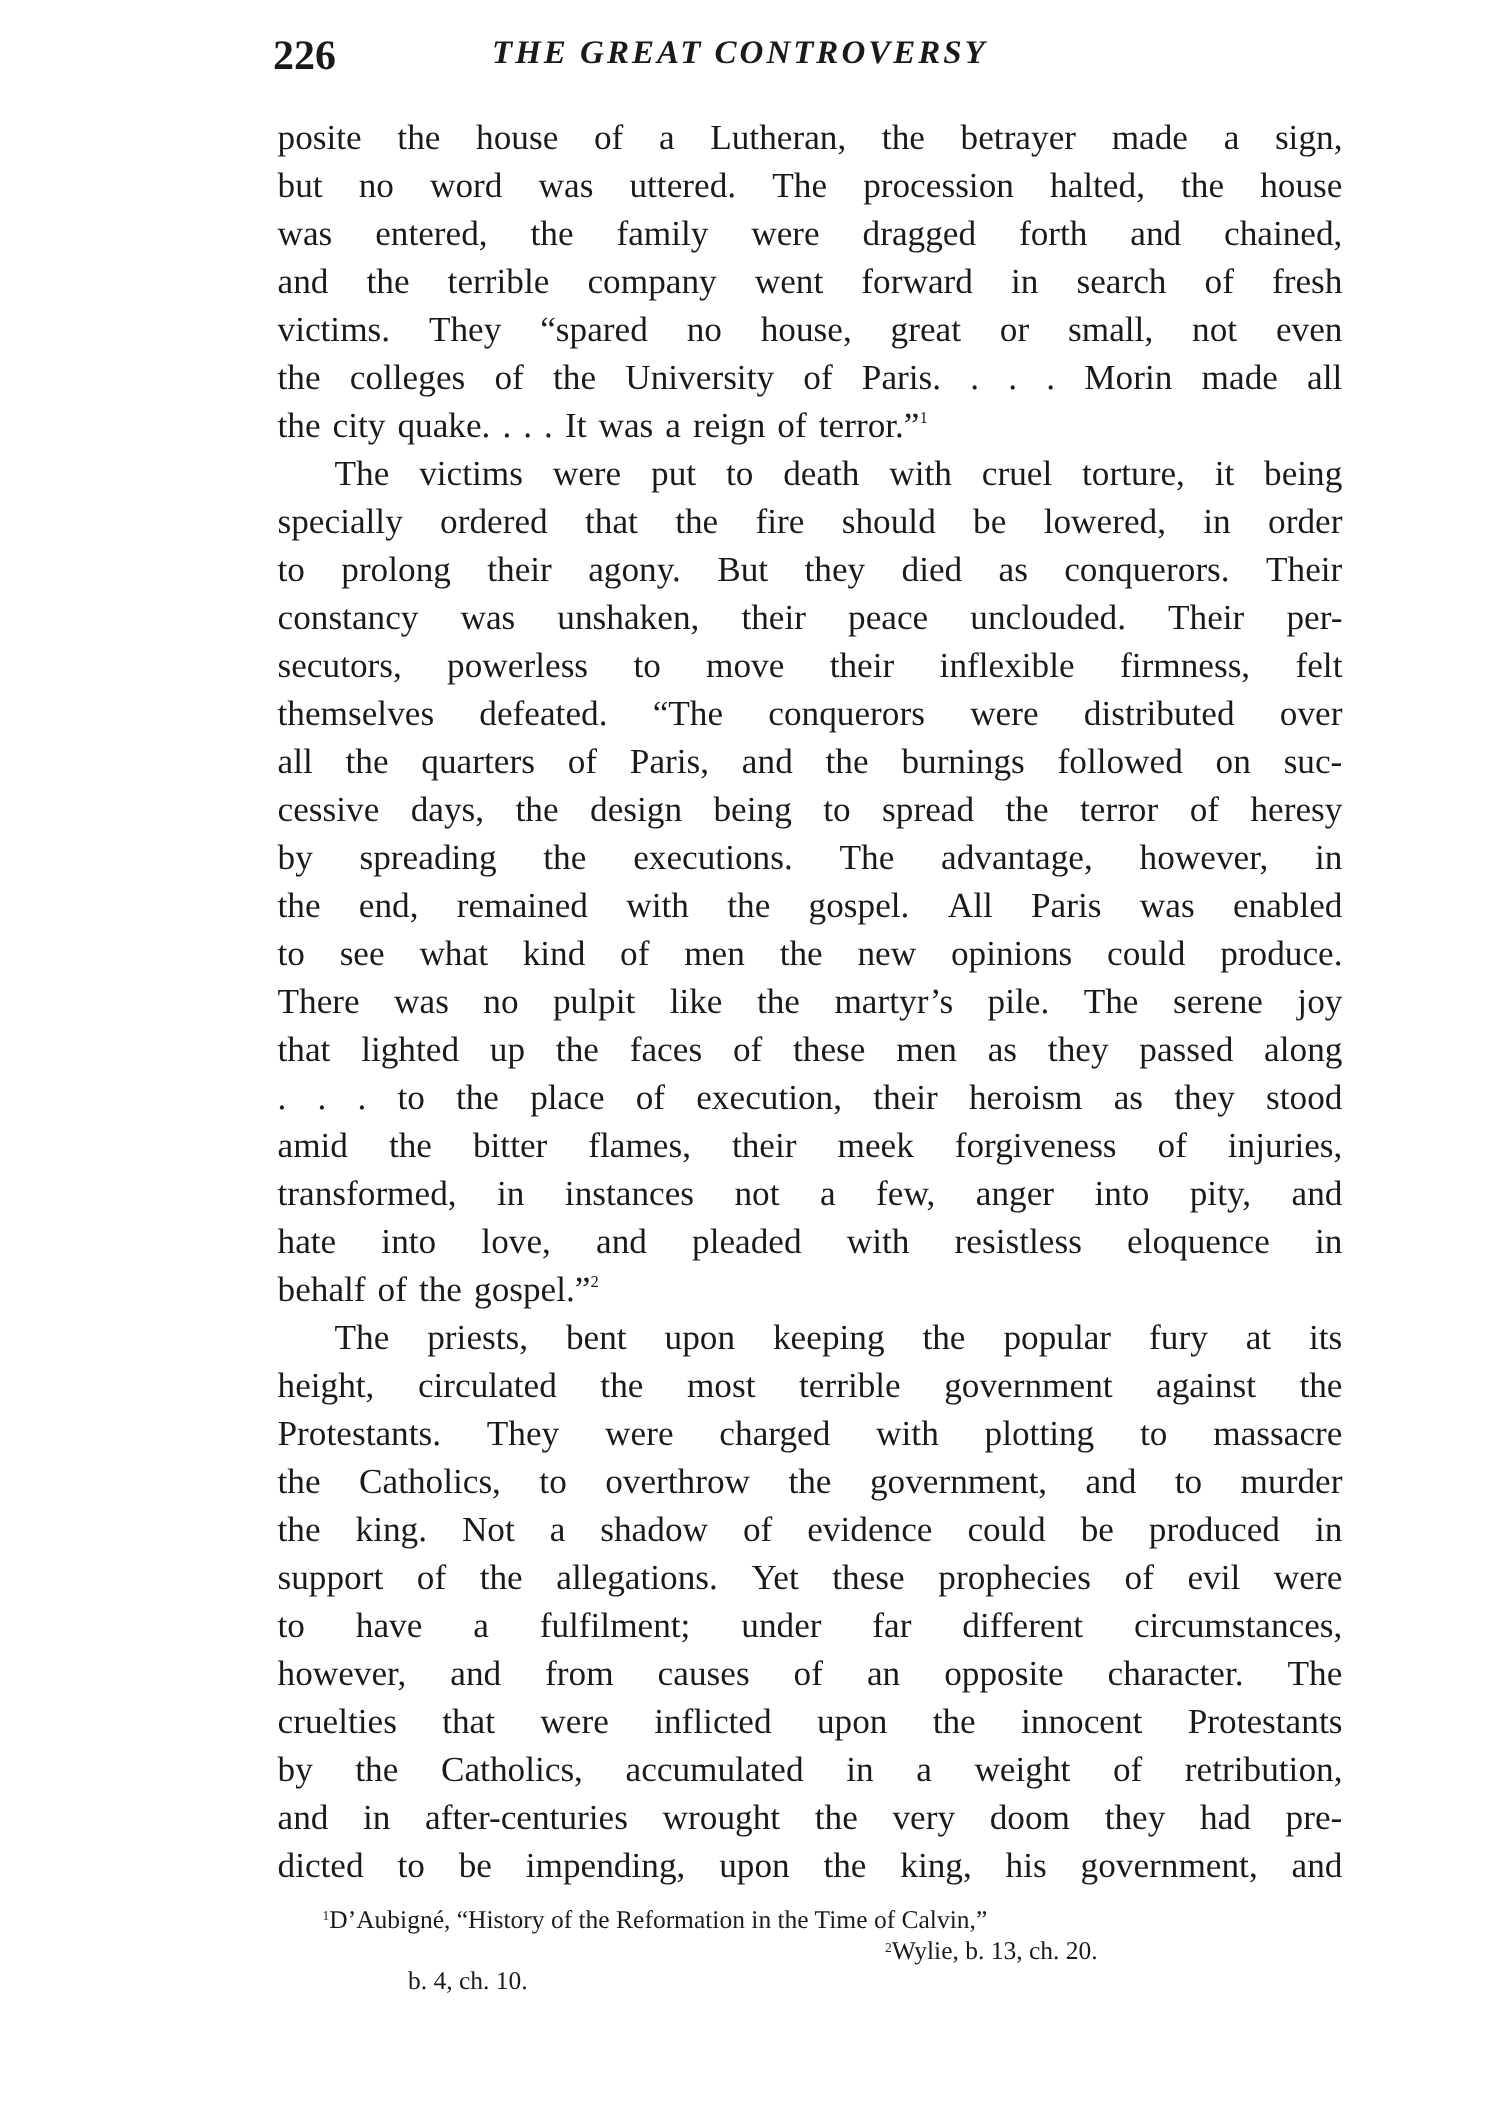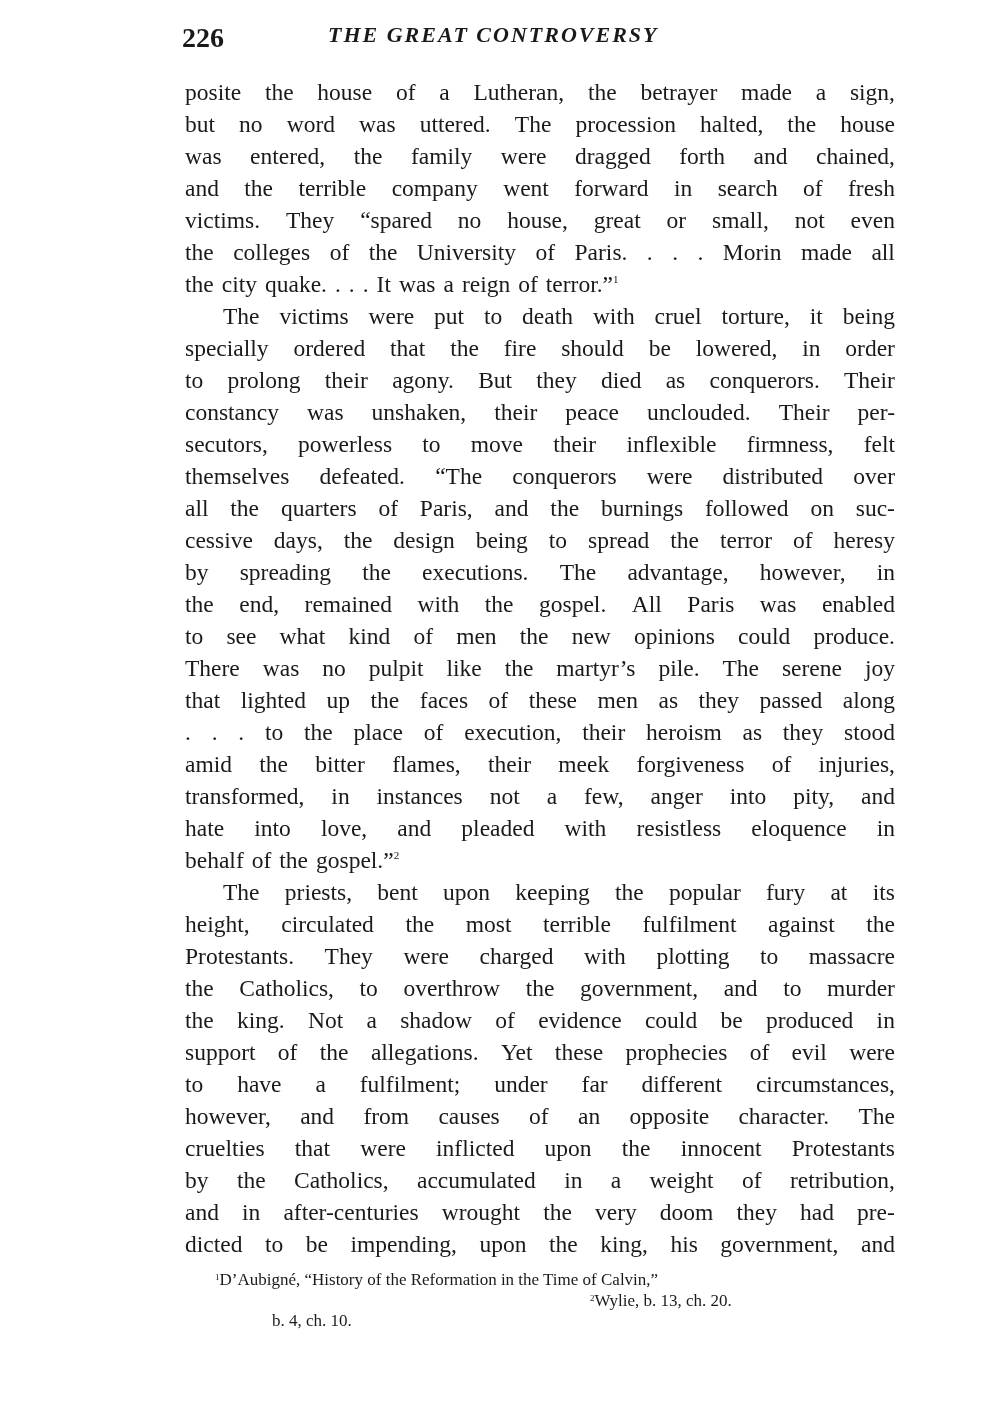--- a/index.html
+++ b/index.html
@@ -346,21 +346,21 @@
         <span class="w">fury</span>
         <span class="w">at</span>
         <span class="w">its</span>
       </div>
       <div class="line">
         <span class="w">height,</span>
         <span class="w">circulated</span>
         <span class="w">the</span>
         <span class="w">most</span>
         <span class="w">terrible</span>
-        <span class="w">fulfilment</span>
+        <span class="w">government</span>
         <span class="w">against</span>
         <span class="w">the</span>
       </div>
       <div class="line">
         <span class="w">Protestants.</span>
         <span class="w">They</span>
         <span class="w">were</span>
         <span class="w">charged</span>
         <span class="w">with</span>
         <span class="w">plotting</span>

